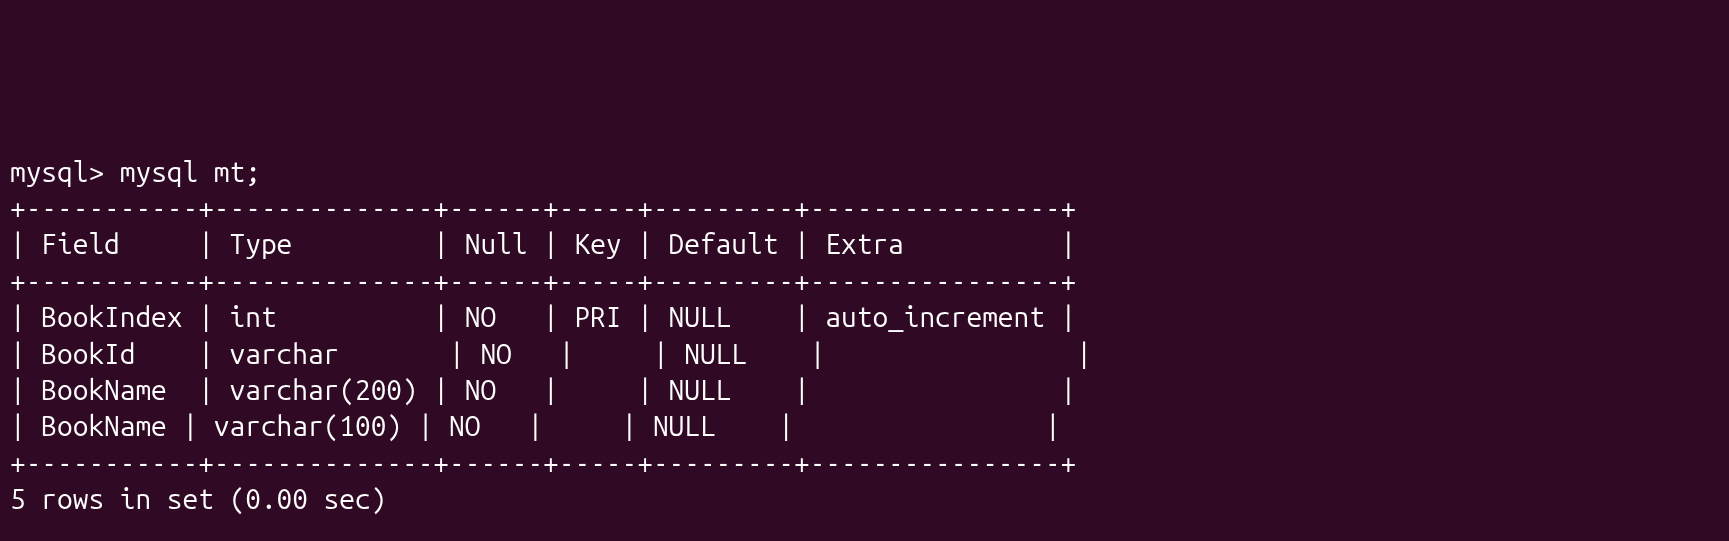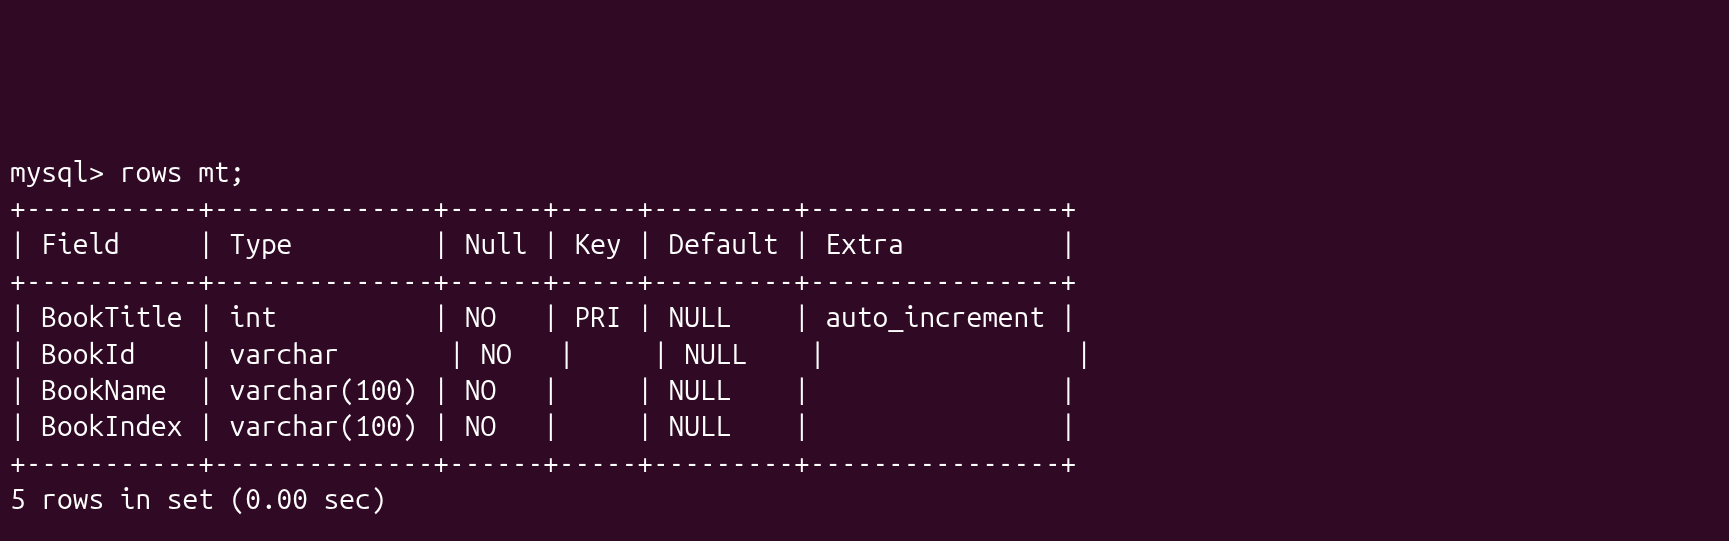--- a/index.html
+++ b/index.html
@@ -21,27 +21,27 @@
     }
     .terminal-output {
       white-space: pre;
     }
   </style>
 </head>
 <body>
 
 
 
-<div class="terminal-output"><span>mysql&gt; </span><span>rows mt;</span>
+<div class="terminal-output"><span>mysql&gt; </span><span>mysql mt;</span>
 <span>+-----------+--------------+------+-----+---------+----------------+</span>
 <span>| Field     | Type         | Null | Key | Default | Extra          |</span>
 <span>+-----------+--------------+------+-----+---------+----------------+</span>
-<span>| BookTitle | int          | NO   | PRI | NULL    | auto_increment |</span>
+<span>| BookIndex | int          | NO   | PRI | NULL    | auto_increment |</span>
 <span>| BookId    | varchar       | NO   |     | NULL    |                |</span>
-<span>| BookName  | varchar(100) | NO   |     | NULL    |                |</span>
-<span>| BookIndex | varchar(100) | NO   |     | NULL    |                |</span>
+<span>| BookName  | varchar(200) | NO   |     | NULL    |                |</span>
+<span>| BookName | varchar(100) | NO   |     | NULL    |                |</span>
 <span>+-----------+--------------+------+-----+---------+----------------+</span>
 <span>5 rows in set (0.00 sec)</span>
 <span></span>
 </div>
 
 
 
 
 </body></html>

